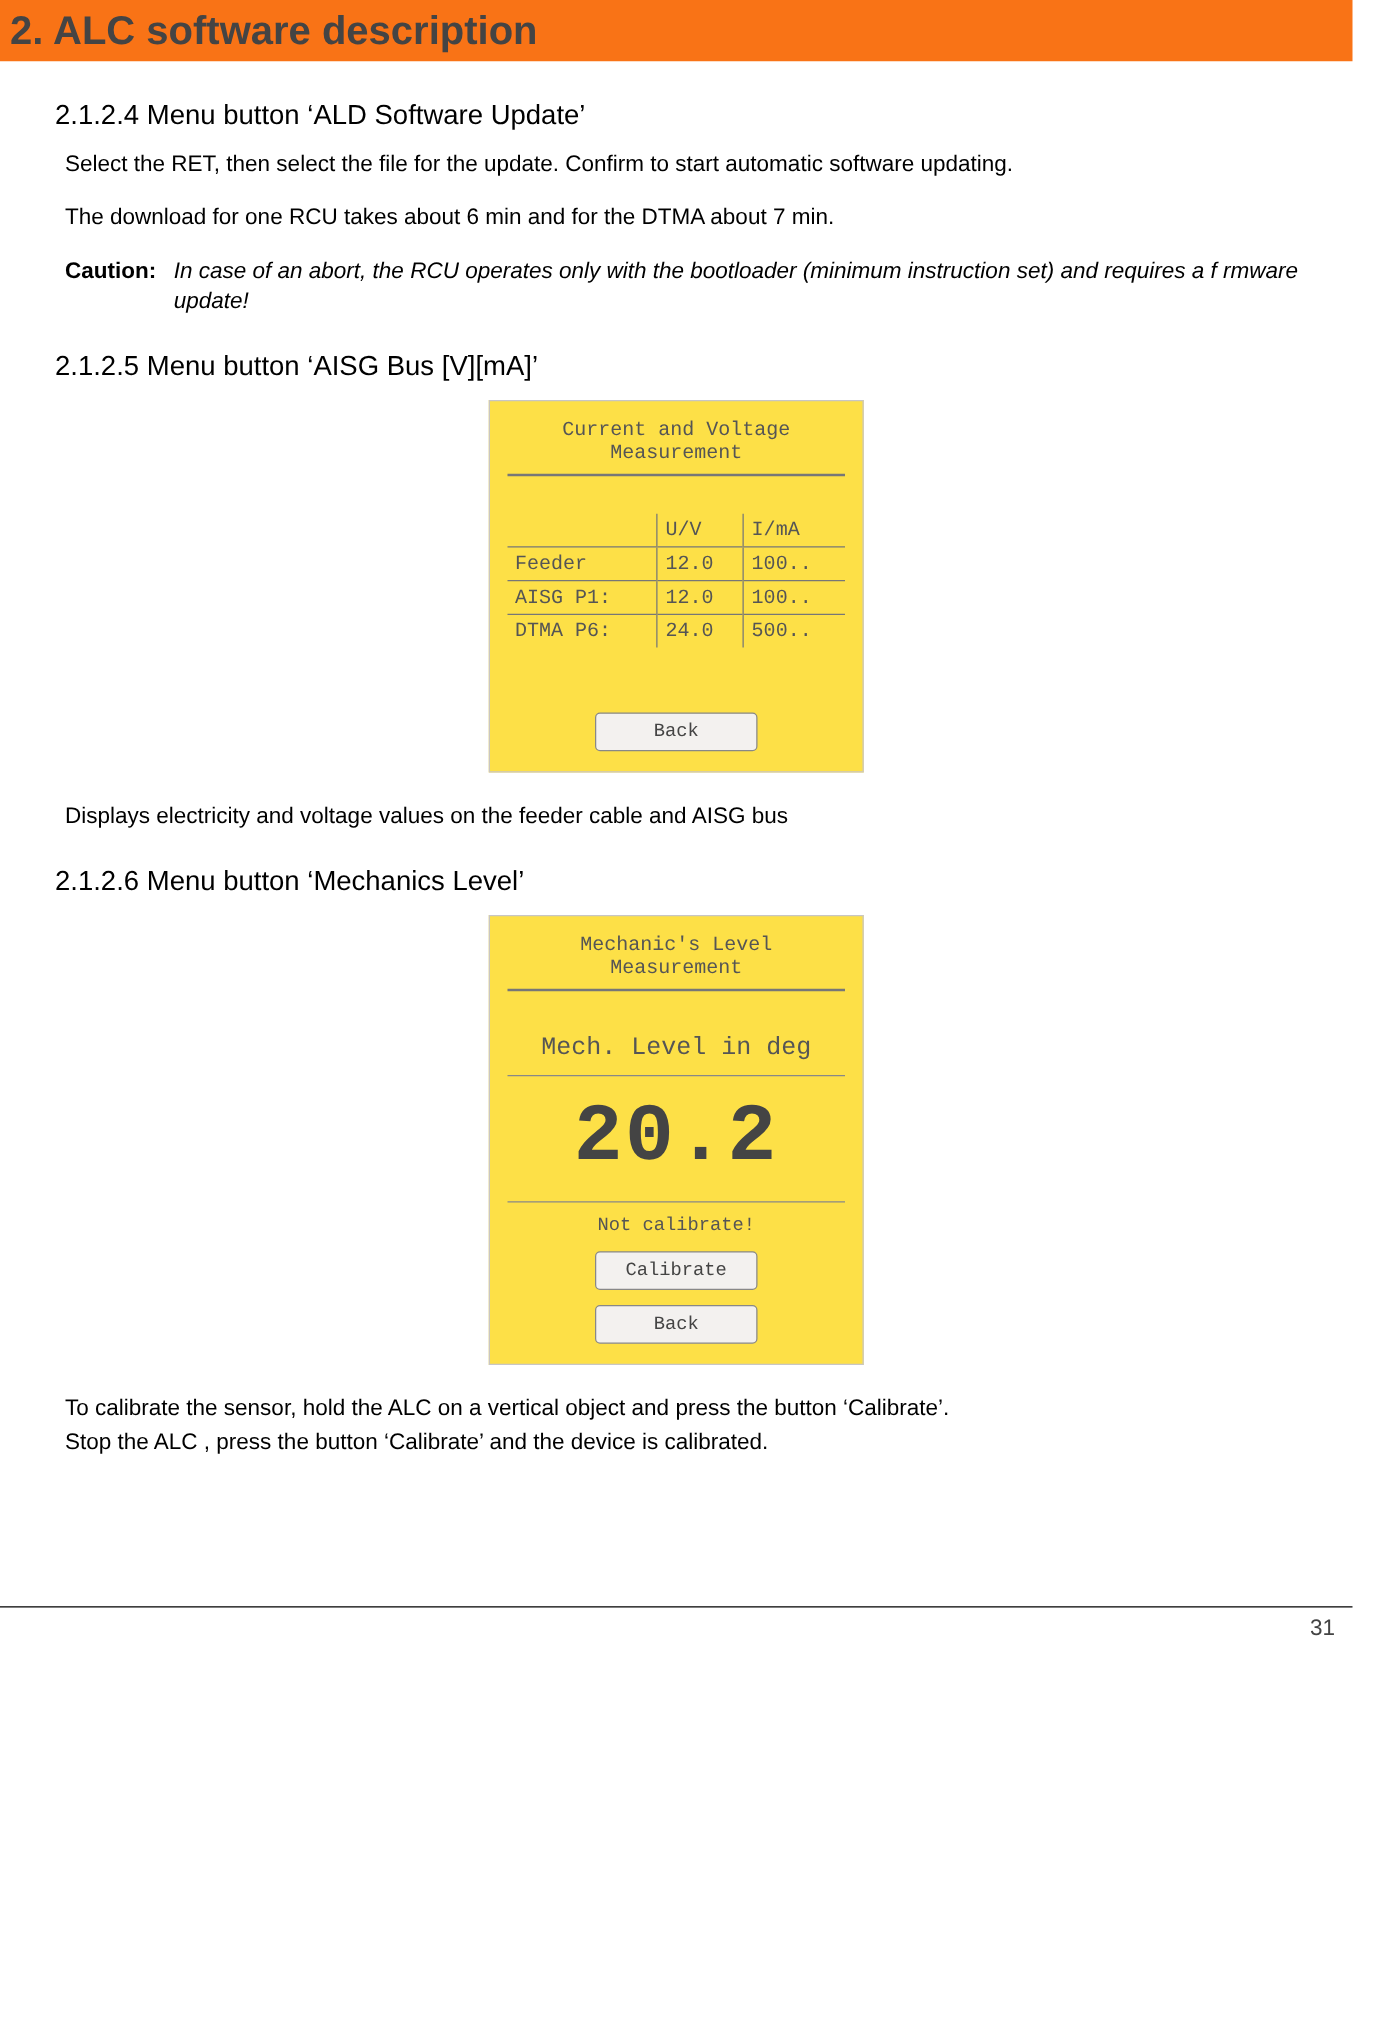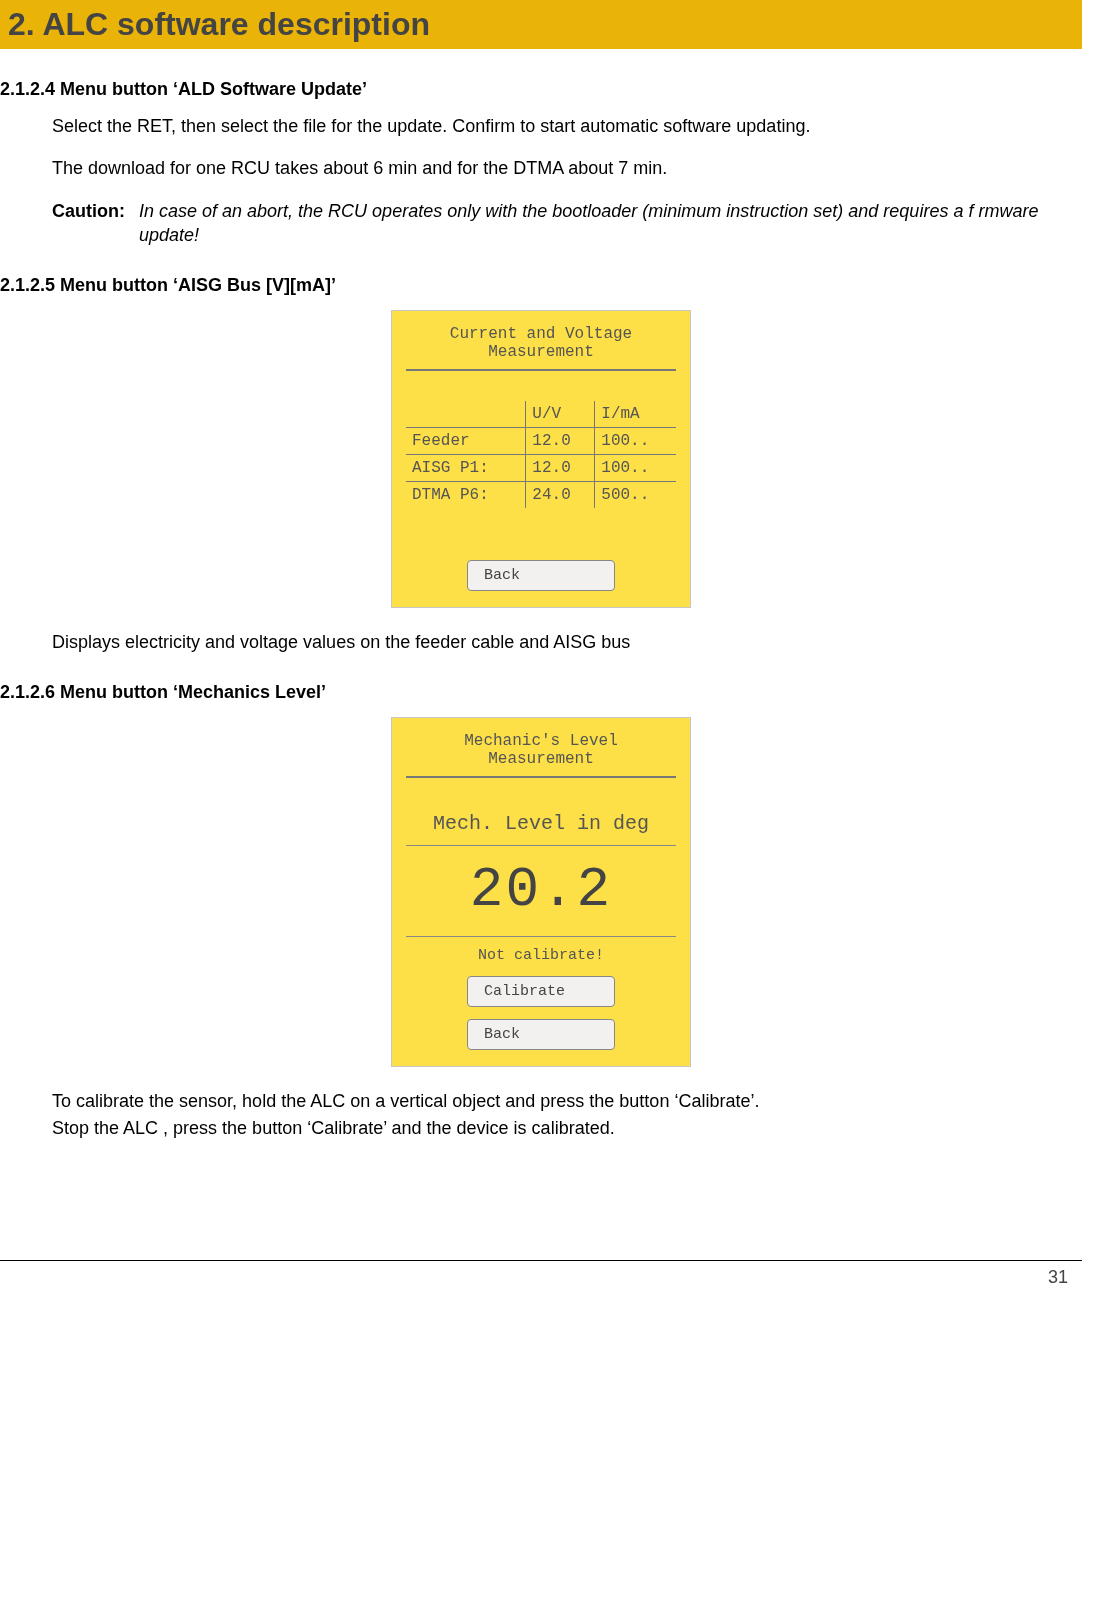--- a/index.html
+++ b/index.html
@@ -8,31 +8,32 @@
     margin: 0;
     padding: 0;
     color: #000;
     background: #fff;
     width: 1102px;
   }
   .page {
     padding: 0 20px 20px 0;
   }
   .banner {
-    background: #eab308;
+    background: #f97316;
     padding: 6px 8px;
     font-size: 32px;
     font-weight: bold;
     color: #444;
     margin-bottom: 30px;
   }
   h2.sub {
-    font-size: 18px;
-    font-weight: bold;
+    font-size: 22px;
+    font-weight: normal;
     margin: 28px 0 14px 0;
+    padding-left: 44px;
   }
   .indent {
     margin-left: 52px;
   }
   .body-text {
     font-size: 18px;
     margin: 10px 0 18px 0;
     line-height: 1.35;
   }
   .caution-row {
@@ -77,36 +78,36 @@
     padding: 4px 6px;
     text-align: left;
     font-weight: normal;
   }
   .measure-table tr th:first-child,
   .measure-table tr td:first-child { border-left: none; }
   .measure-table tr:first-child th { border-top: none; }
   .btn {
     display: block;
     margin: 12px auto 0 auto;
-    width: 148px;
-    text-align: left;
+    width: 130px;
+    text-align: center;
     background: #f3f1ef;
     border: 1px solid #888;
     border-radius: 4px;
     padding: 6px 16px;
     font-family: "Courier New", Courier, monospace;
     color: #444;
     font-size: 15px;
   }
   .level-mid  { text-align: center; margin-top: 34px; font-size: 20px; }
   .level-hr   { border: none; border-top: 1px solid #888; margin: 10px 0; }
   .level-big  {
     text-align: center;
-    font-size: 56px;
-    font-weight: normal;
+    font-size: 65px;
+    font-weight: bold;
     color: #444;
     letter-spacing: 2px;
     margin: 12px 0 14px 0;
   }
   .level-warn { text-align: center; font-size: 15px; margin-bottom: 6px; }
   .footer {
     margin-top: 120px;
     border-top: 1px solid #000;
     padding: 6px 14px 10px 0;
     text-align: right;

